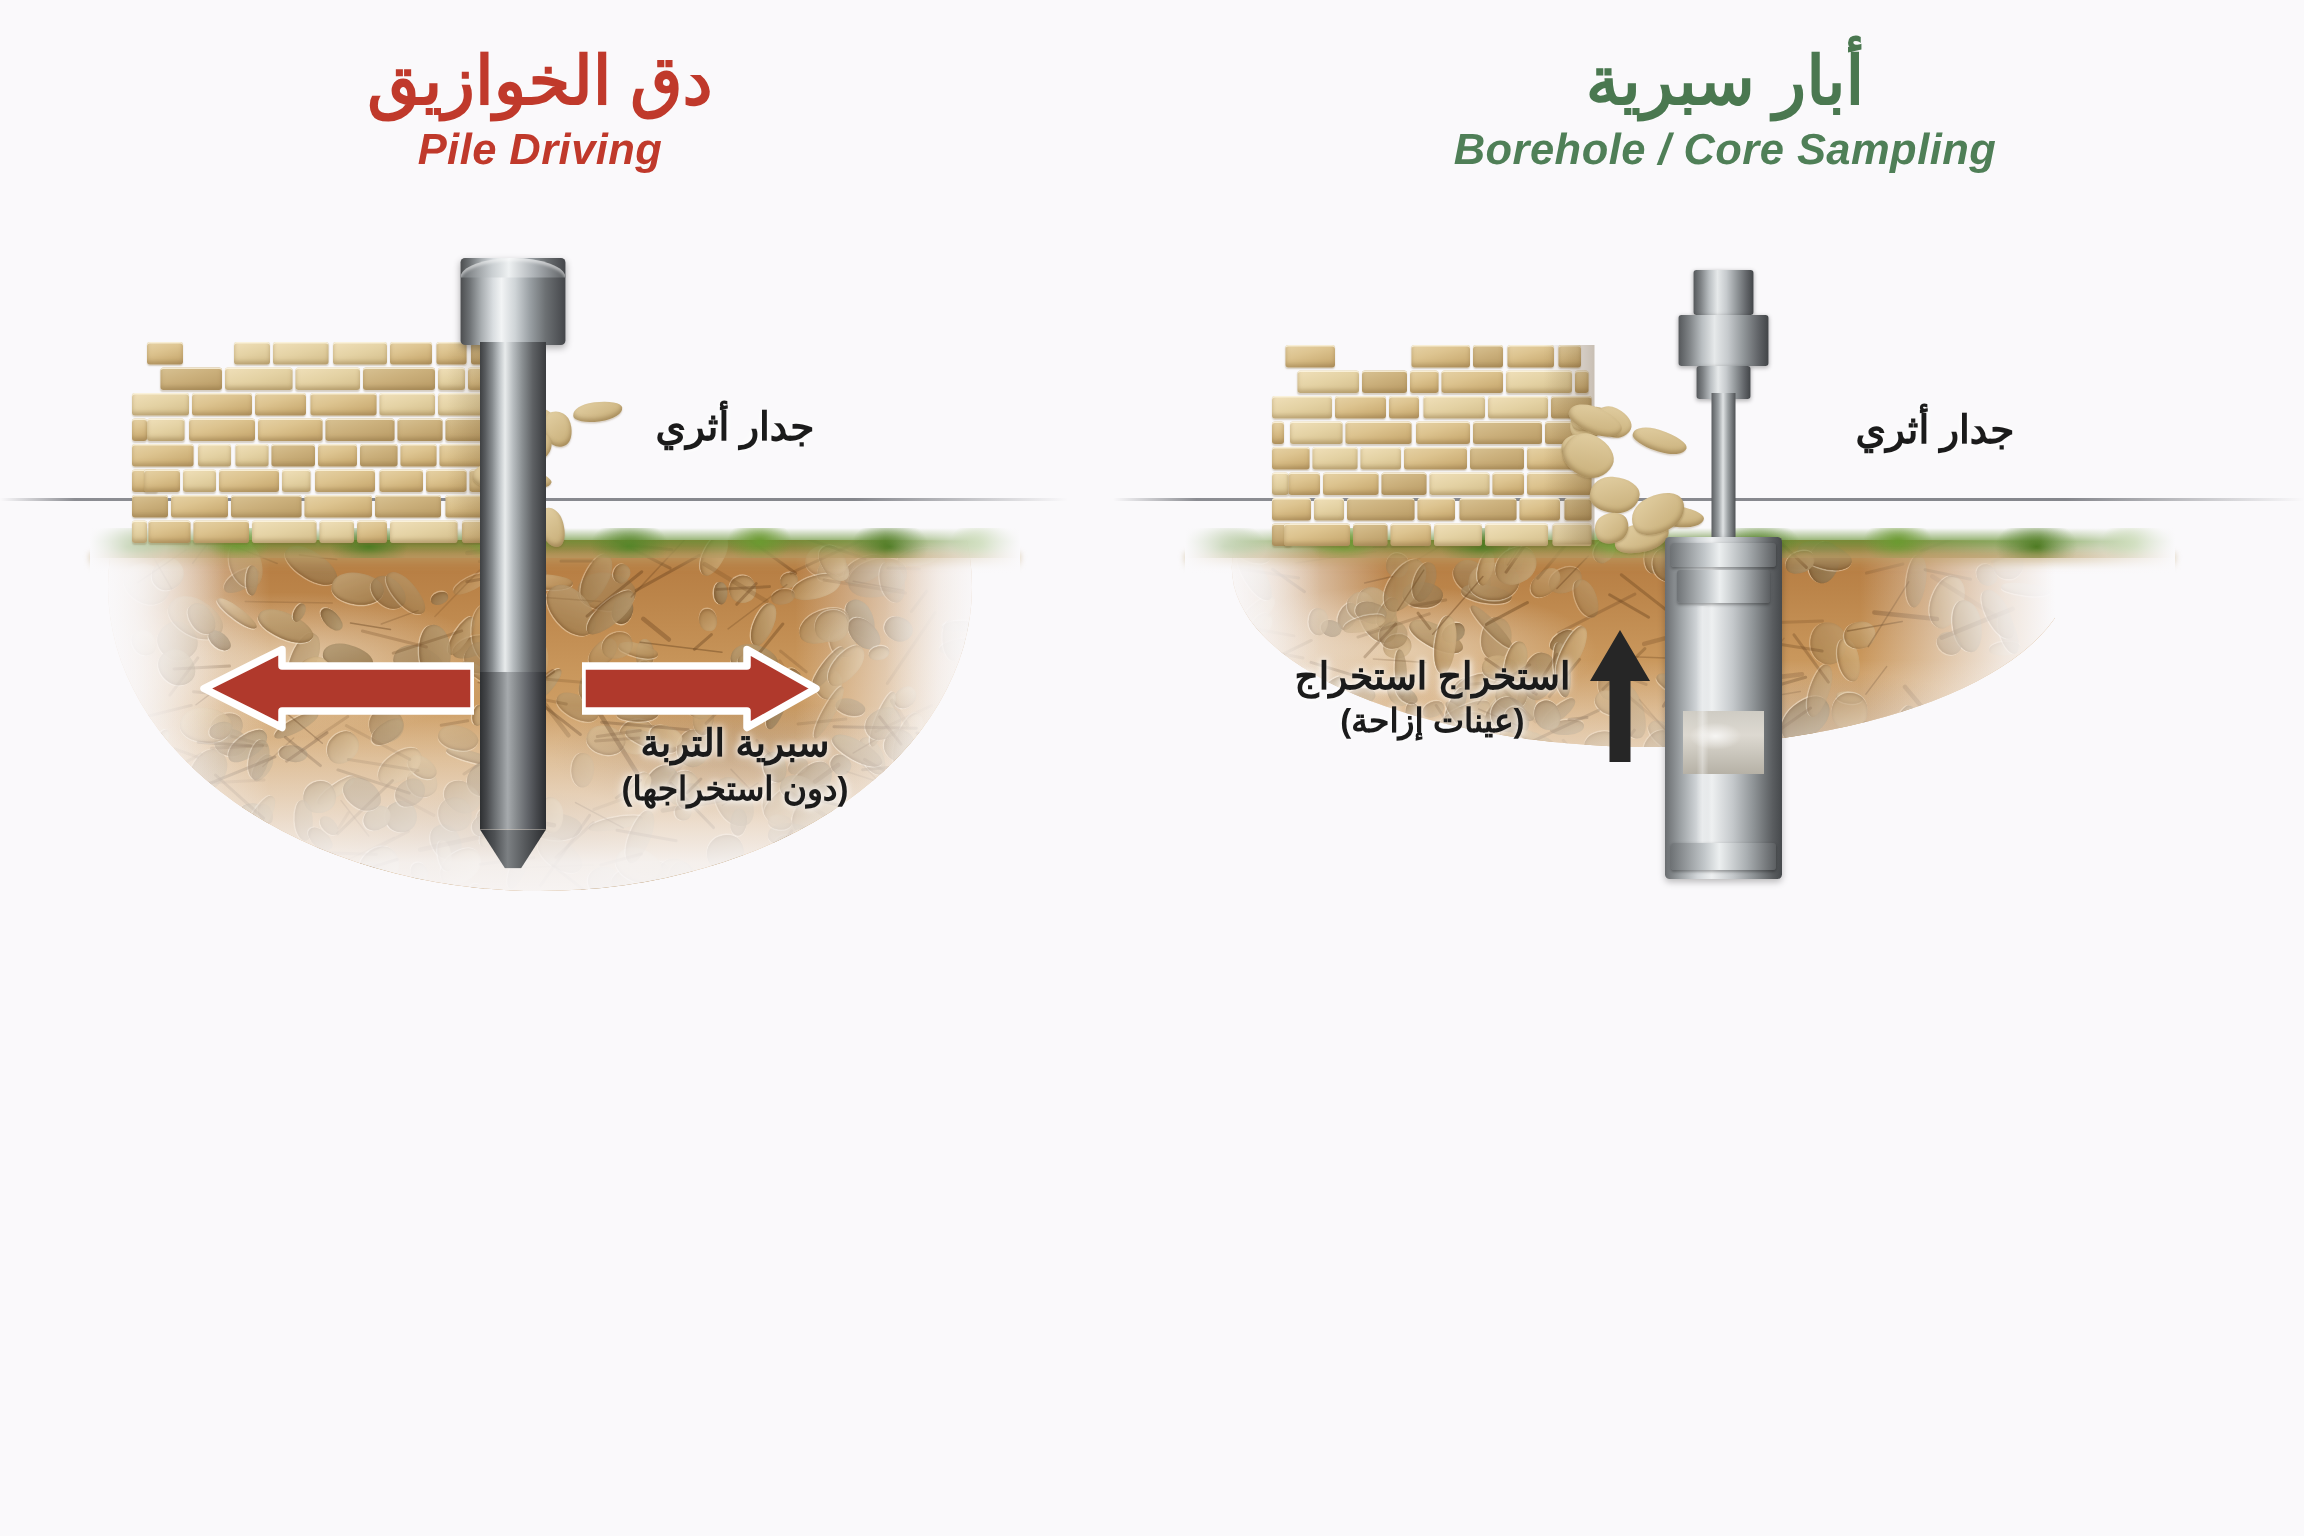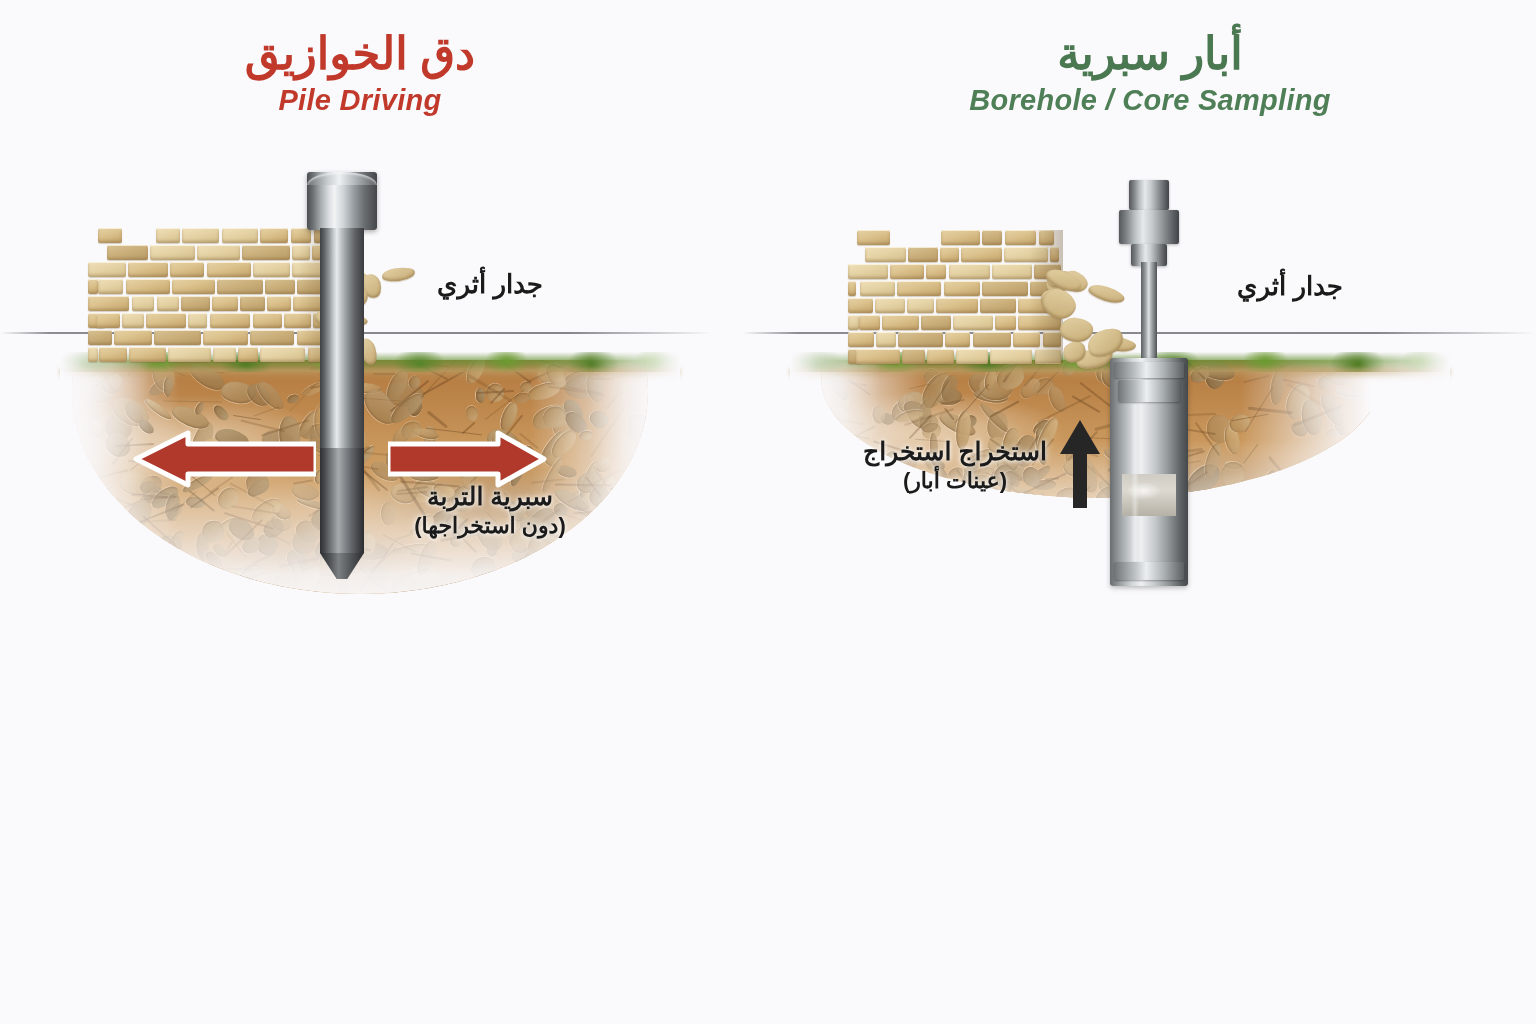--- a/index.html
+++ b/index.html
@@ -1180,16 +1180,16 @@
   <div class="arrow-black" style="left:1058px; top:418px;">
     <svg width="44" height="92" viewBox="0 0 44 92">
       <path d="M22 2 L42 36 L29 36 L29 90 L15 90 L15 36 L2 36 Z" fill="#262626"></path>
     </svg>
   </div>
 
   <div class="label-ar label-wall" style="left:1205px; top:270px; width:170px;">جدار أثري</div>
 
   <div class="label-ar label-caption" style="left:855px; top:435px; width:200px;">
     <span>استخراج استخراج</span>
-    <span class="sub">(عينات أبار)</span>
+    <span class="sub">(عينات إزاحة)</span>
   </div>
 
 </div>
 
 </body></html>

